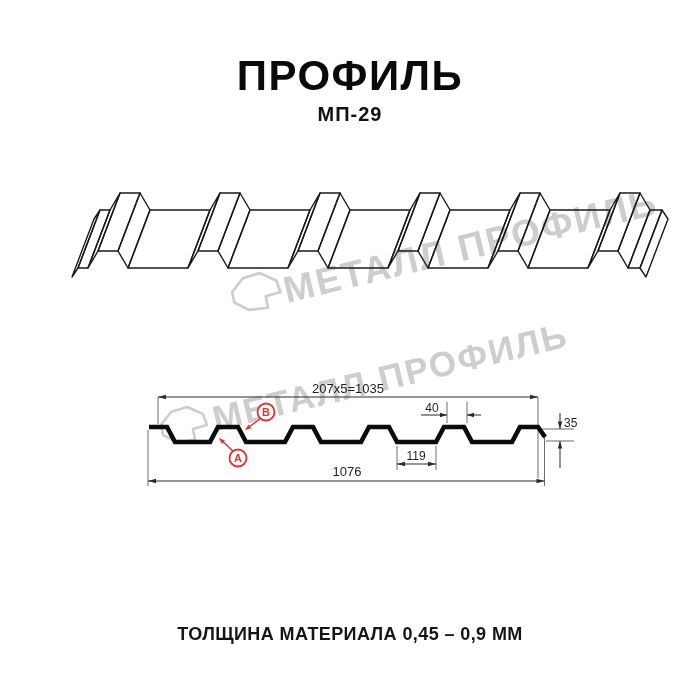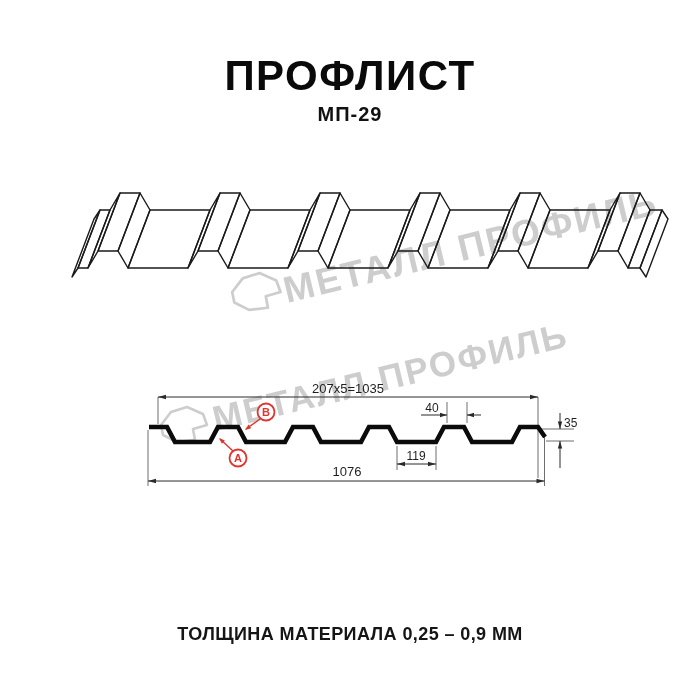--- a/index.html
+++ b/index.html
@@ -15,21 +15,21 @@
   .dimtxt{font-size:13px;fill:#1f1f1f;font-family:"Liberation Sans",sans-serif;}
   .dimtxt-s{font-size:12px;fill:#1f1f1f;font-family:"Liberation Sans",sans-serif;}
   .wmtext{font-weight:bold;fill:#cdcdcd;letter-spacing:2px;font-family:"Liberation Sans",sans-serif;}
   .redletter{font-size:11px;font-weight:bold;fill:#e0352c;font-family:"Liberation Sans",sans-serif;}
 </style>
 </head>
 <body>
 
 <div id="page">
 
-  <div class="title">ПРОФЛИСТ</div>
+  <div class="title">ПРОФИЛЬ</div>
   <div class="subtitle">МП-29</div>
 
   <svg width="700" height="700" viewBox="0 0 700 700">
     <defs>
 
       <g id="mp-logo">
         <polygon points="4,20 14,7 30,2 46,9 50,20 36,24 38,35 20,37 6,30" fill="none" stroke="#cdcdcd" stroke-width="2.6" stroke-linejoin="round" stroke-linecap="round"></polygon>
       </g>
 
       <g id="sheet3d">
@@ -151,15 +151,15 @@
       <g>
         <line x1="233" y1="451" x2="220" y2="439" stroke="#e0352c" stroke-width="1.4"></line>
         <path d="M219,438 L224.9,440.5 L221.9,443.7 Z" fill="#e0352c"></path>
         <circle cx="238" cy="458" r="8.5" fill="#ffffff" stroke="#e0352c" stroke-width="1.8"></circle>
         <text class="redletter" x="238" y="462" text-anchor="middle">А</text>
       </g>
 
     </g>
   </svg>
 
-  <div class="footer">ТОЛЩИНА МАТЕРИАЛА 0,25 – 0,9 ММ</div>
+  <div class="footer">ТОЛЩИНА МАТЕРИАЛА 0,45 – 0,9 ММ</div>
 
 </div>
 
 </body></html>

